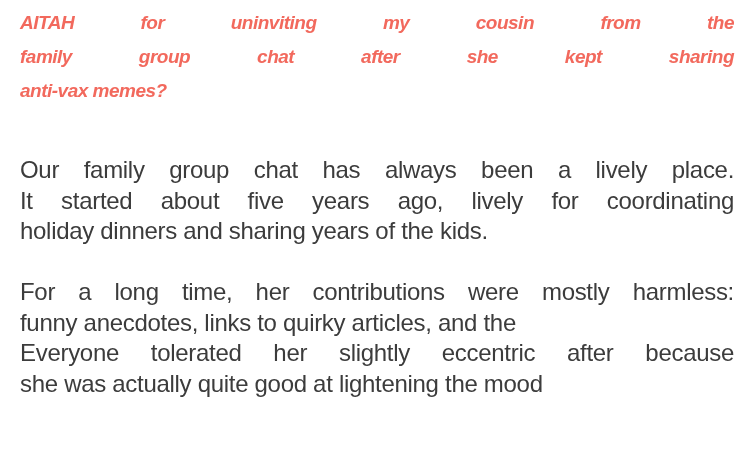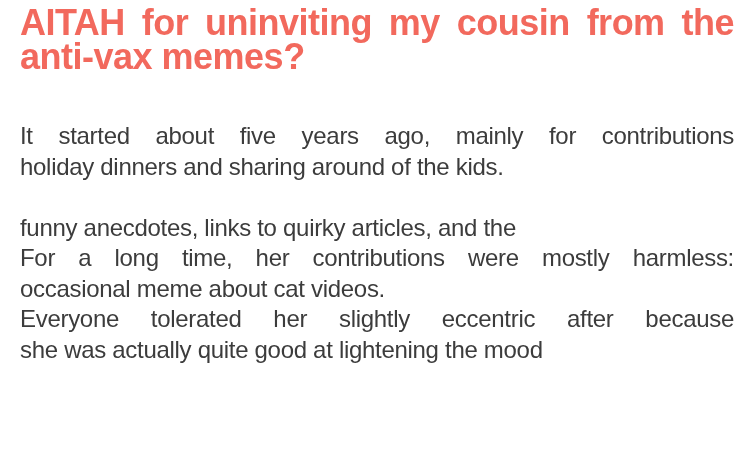--- a/index.html
+++ b/index.html
@@ -14,23 +14,24 @@
     font-family: "Liberation Sans", "DejaVu Sans", sans-serif;
   }
   .page {
     width: 714px;
     padding: 6px 20px 0 20px;
   }
   
   .post-title {
     color: var(--title-color, #f2695d);
     font-weight: bold;
-    font-size: 36px;
+    font-size: 19px;
     line-height: 34px;
     letter-spacing: -0.5px;
+    font-style: italic;
   }
   
   .post-body {
     margin-top: 47px;
     color: var(--body-color, #3c3c3c);
     font-size: 24px;
     line-height: 30.5px;
     letter-spacing: -0.3px;
   }
   .line {
@@ -48,27 +49,28 @@
     height: 30.5px;
   }
 </style>
 </head>
 <body style="background: rgb(255, 255, 255);">
 
 <div class="page">
 
   <div class="post-title">
     <div class="line just">AITAH for uninviting my cousin from the</div>
+    <div class="line just">family group chat after she kept sharing</div>
     <div class="line left">anti-vax memes?</div>
   </div>
 
   <div class="post-body">
-    <div class="line just">It started about five years ago, mainly for contributions</div>
-    <div class="line left">holiday dinners and sharing around of the kids.</div>
+    <div class="line just">Our family group chat has always been a lively place.</div>
+    <div class="line just">It started about five years ago, lively for coordinating</div>
+    <div class="line left">holiday dinners and sharing years of the kids.</div>
     <div class="line spacer-line"></div>
+    <div class="line just">For a long time, her contributions were mostly harmless:</div>
     <div class="line left">funny anecdotes, links to quirky articles, and the</div>
-    <div class="line just">For a long time, her contributions were mostly harmless:</div>
-    <div class="line left">occasional meme about cat videos.</div>
     <div class="line just">Everyone tolerated her slightly eccentric after because</div>
     <div class="line left">she was actually quite good at lightening the mood</div>
   </div>
 
 </div>
 
 </body></html>

